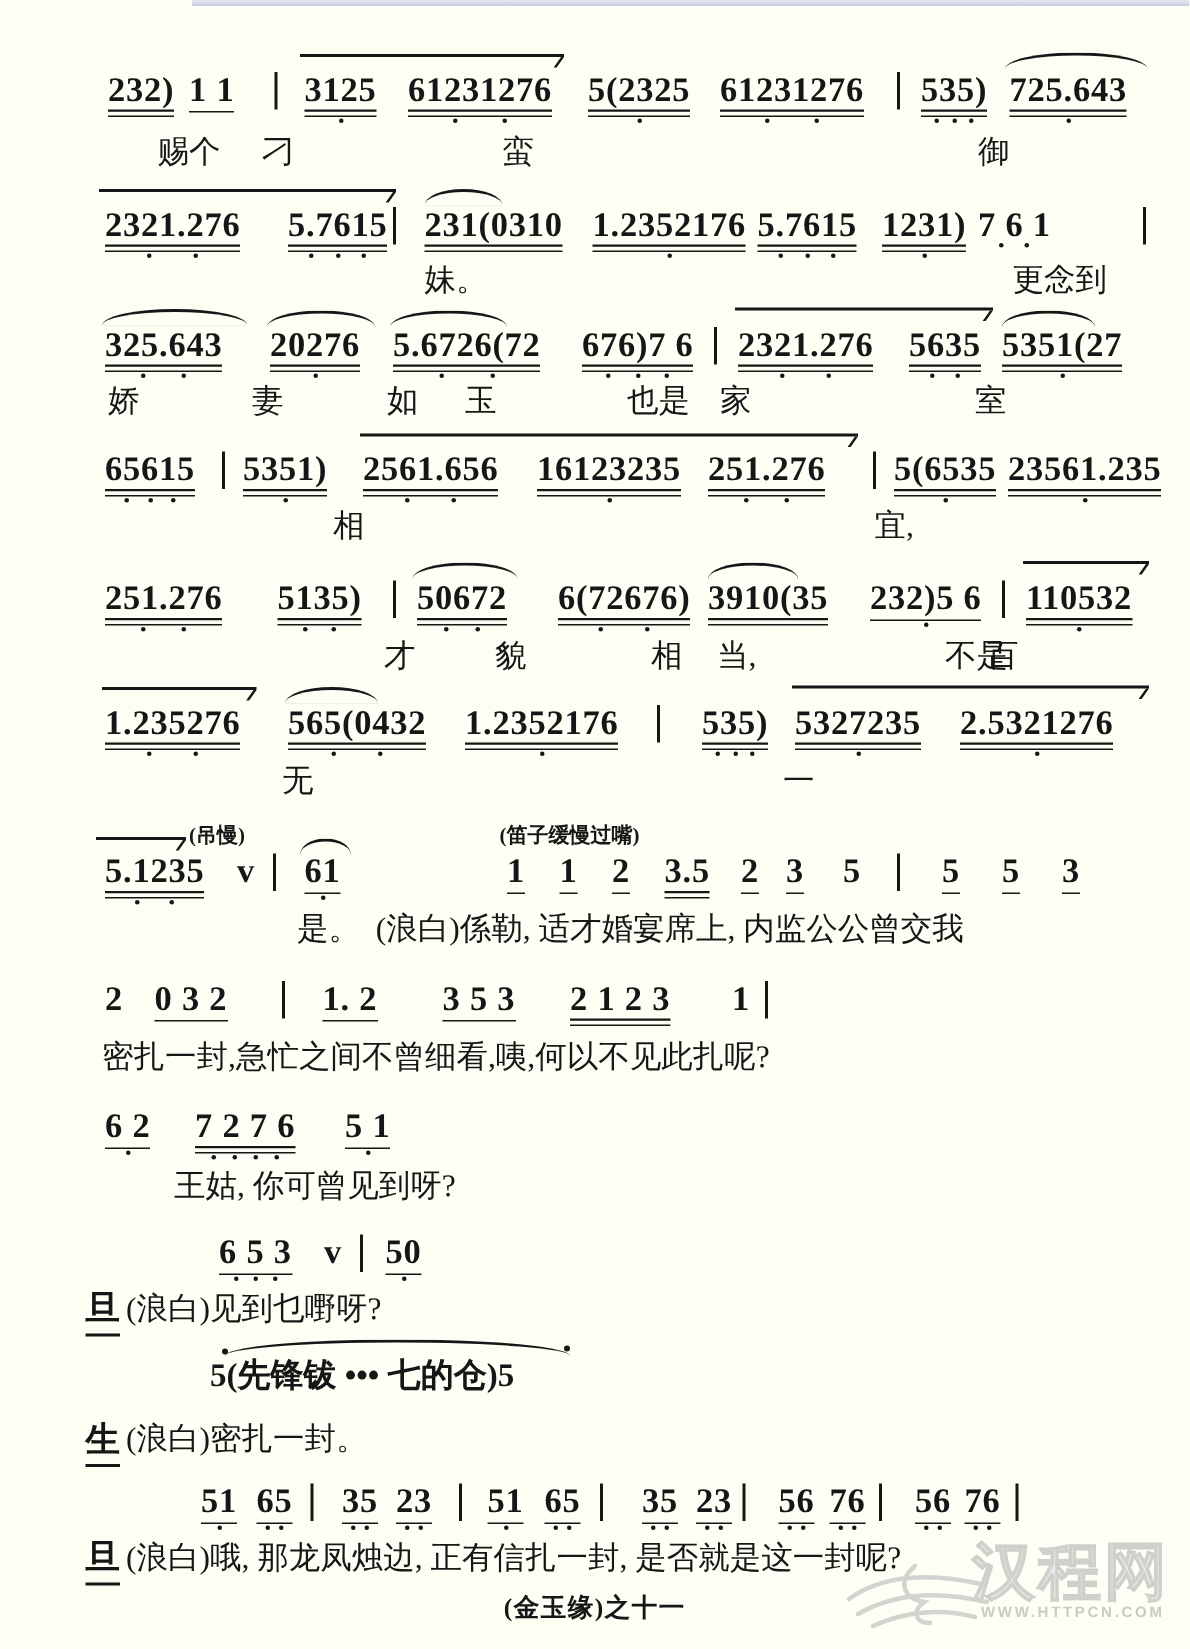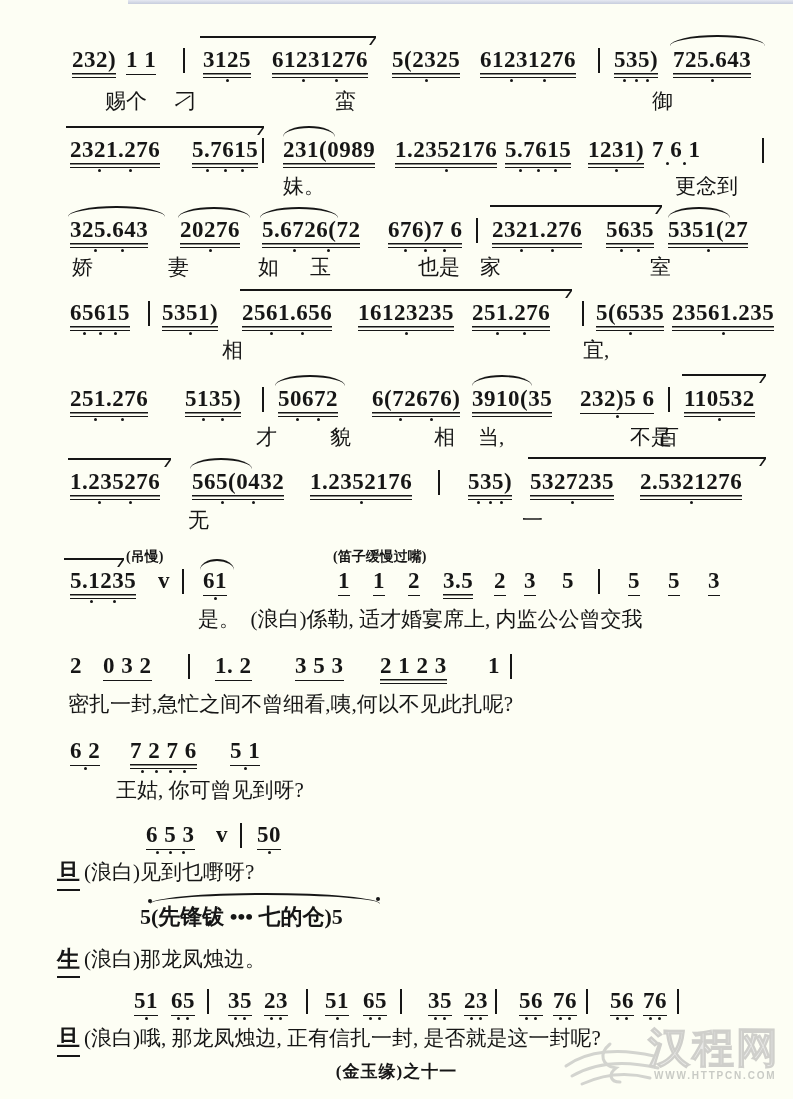--- a/index.html
+++ b/index.html
@@ -122,21 +122,21 @@
       <div class="note u2" style="left: 673px; top: 48px;">725.643<div class="dots"><i></i></div></div>
       <div class="lyric" style="left: 105px; top: 88px;">赐个</div>
       <div class="lyric" style="left: 175px; top: 88px;">刁</div>
       <div class="lyric" style="left: 335px; top: 88px;">蛮</div>
       <div class="lyric" style="left: 652px; top: 88px;">御</div>
       <div class="mark-line" style="width: 198px; left: 66px; top: 126px;"></div>
       <div class="mark-arc" style="width: 52px; left: 283px; top: 126px;"></div>
       <div class="note u2" style="left: 70px; top: 138px;">2321.276<div class="dots"><i></i><i></i></div></div>
       <div class="note u2" style="left: 192px; top: 138px;">5.7615<div class="dots"><i></i><i></i><i></i></div></div>
       <div class="bar" style="left: 262px; top: 138px;"></div>
-      <div class="note u2" style="left: 283px; top: 138px;">231(0989</div>
+      <div class="note u2" style="left: 283px; top: 138px;">231(0310</div>
       <div class="note u2" style="left: 395px; top: 138px;">1.2352176<div class="dots"><i></i></div></div>
       <div class="note u2" style="left: 505px; top: 138px;">5.7615<div class="dots"><i></i><i></i><i></i></div></div>
       <div class="note u2" style="left: 588px; top: 138px;">1231)<div class="dots"><i></i></div></div>
       <div class="note" style="left: 652px; top: 138px;">7 6 1<div class="dots"><i></i><i></i></div></div>
       <div class="bar" style="left: 762px; top: 138px;"></div>
       <div class="lyric" style="left: 283px; top: 173px;">妹。</div>
       <div class="lyric" style="left: 675px; top: 173px;">更念到</div>
       <div class="mark-arc" style="width: 97px; left: 68px; top: 206px;"></div>
       <div class="mark-arc" style="width: 72px; left: 178px; top: 207px;"></div>
       <div class="mark-arc" style="width: 78px; left: 260px; top: 207px;"></div>
@@ -236,21 +236,21 @@
       <div class="note" style="left: 216px; top: 823px;">v</div>
       <div class="bar" style="left: 240px; top: 823px;"></div>
       <div class="note u1" style="left: 257px; top: 823px;">50<div class="dots"><i></i></div></div>
       <div class="lyric role" style="left: 57px; top: 859px;">旦</div>
       <div class="lyric" style="left: 84px; top: 859px;">(浪白)见到乜嘢呀?</div>
       <div class="mark-arc" style="width: 230px; left: 150px; top: 893px;"></div>
       <div class="mark-dot" style="left: 148px; top: 899px;"></div>
       <div class="mark-dot" style="left: 376px; top: 897px;"></div>
       <div class="mixed-note" style="left: 140px; top: 906px;">5(先锋钹 ••• 七的仓)5</div>
       <div class="lyric role" style="left: 57px; top: 946px;">生</div>
-      <div class="lyric" style="left: 84px; top: 946px;">(浪白)那龙凤烛边。</div>
+      <div class="lyric" style="left: 84px; top: 946px;">(浪白)密扎一封。</div>
       <div class="note u1" style="left: 134px; top: 989px;">51<div class="dots"><i></i></div></div>
       <div class="note u1" style="left: 171px; top: 989px;">65<div class="dots"><i></i><i></i></div></div>
       <div class="bar" style="left: 207px; top: 989px;"></div>
       <div class="note u1" style="left: 228px; top: 989px;">35<div class="dots"><i></i><i></i></div></div>
       <div class="note u1" style="left: 264px; top: 989px;">23<div class="dots"><i></i><i></i></div></div>
       <div class="bar" style="left: 306px; top: 989px;"></div>
       <div class="note u1" style="left: 325px; top: 989px;">51<div class="dots"><i></i></div></div>
       <div class="note u1" style="left: 363px; top: 989px;">65<div class="dots"><i></i><i></i></div></div>
       <div class="bar" style="left: 400px; top: 989px;"></div>
       <div class="note u1" style="left: 428px; top: 989px;">35<div class="dots"><i></i><i></i></div></div>

